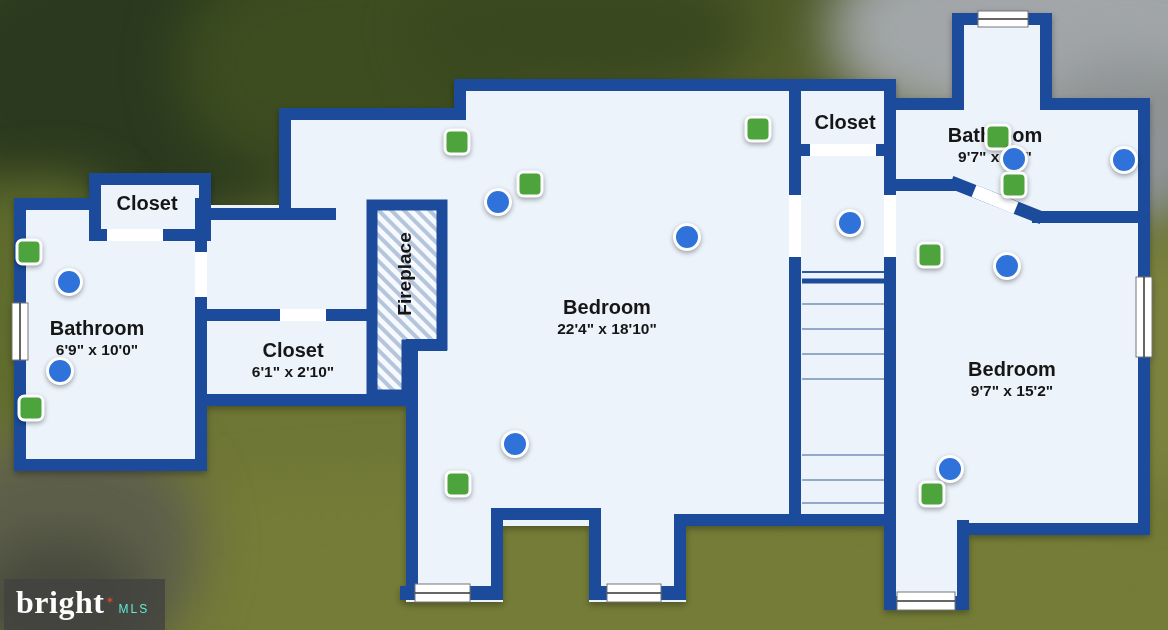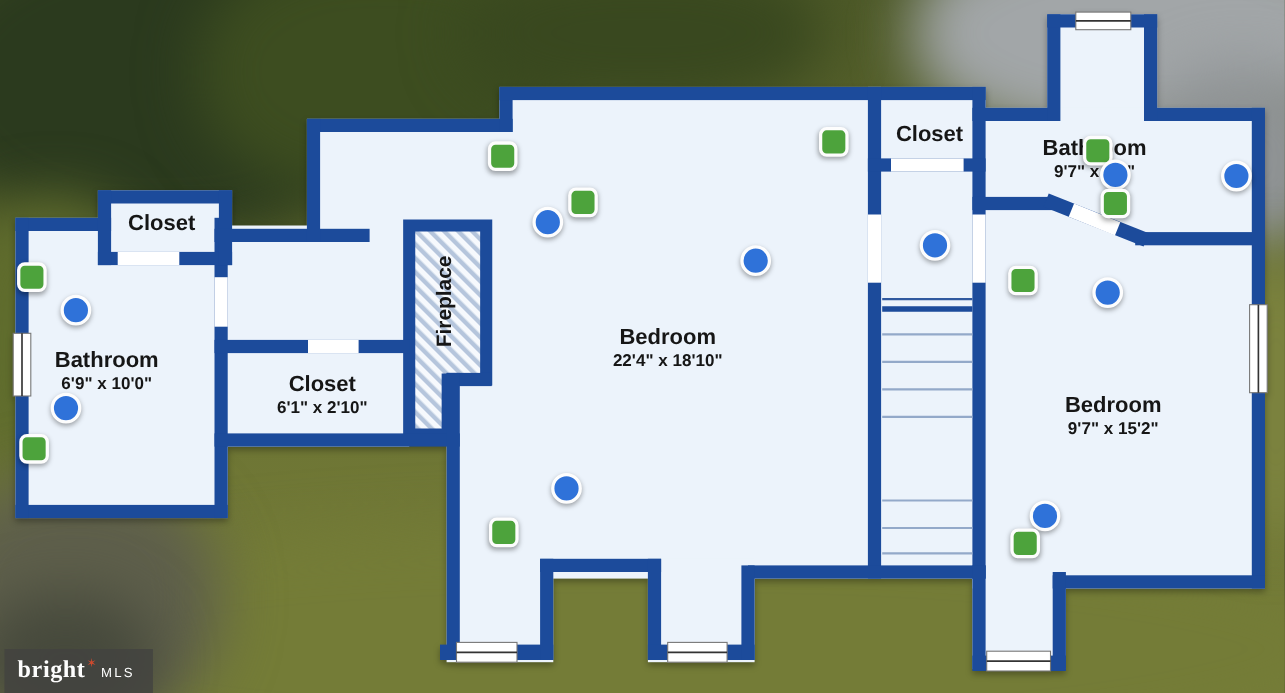--- a/index.html
+++ b/index.html
@@ -38,24 +38,24 @@
   .marker.blue{width:22px;height:22px;border-radius:50%;
     background:#2f72d9;border:3px solid #fdfdfd;}
   .marker.green{width:21px;height:21px;border-radius:7px;
     background:#4da33c;border:3px solid #fdfdfd;}
 
   
   .watermark{position:absolute;left:4px;bottom:0;z-index:5;
     background:rgba(66,66,64,.80);padding:5px 16px 9px 12px;
     display:flex;align-items:baseline;}
   .wm-brand{font-family:"Liberation Serif",serif;font-weight:700;
-    font-size:22px;color:#fdfdfd;letter-spacing:.5px;}
+    font-size:32px;color:#fdfdfd;letter-spacing:.5px;}
   .wm-star{color:#cc4a2e;font-size:11px;margin-left:1px;
     position:relative;top:-9px;}
-  .wm-mls{font-size:12px;color:#ffffff;letter-spacing:2px;margin-left:4px;}
+  .wm-mls{font-size:12px;color:#5eead4;letter-spacing:2px;margin-left:4px;}
 </style>
 </head>
 <body>
 
 <div id="stage">
 
   <div class="bg-base"></div>
   <div class="blob b1"></div>
   <div class="blob b2"></div>
   <div class="blob b9"></div>

